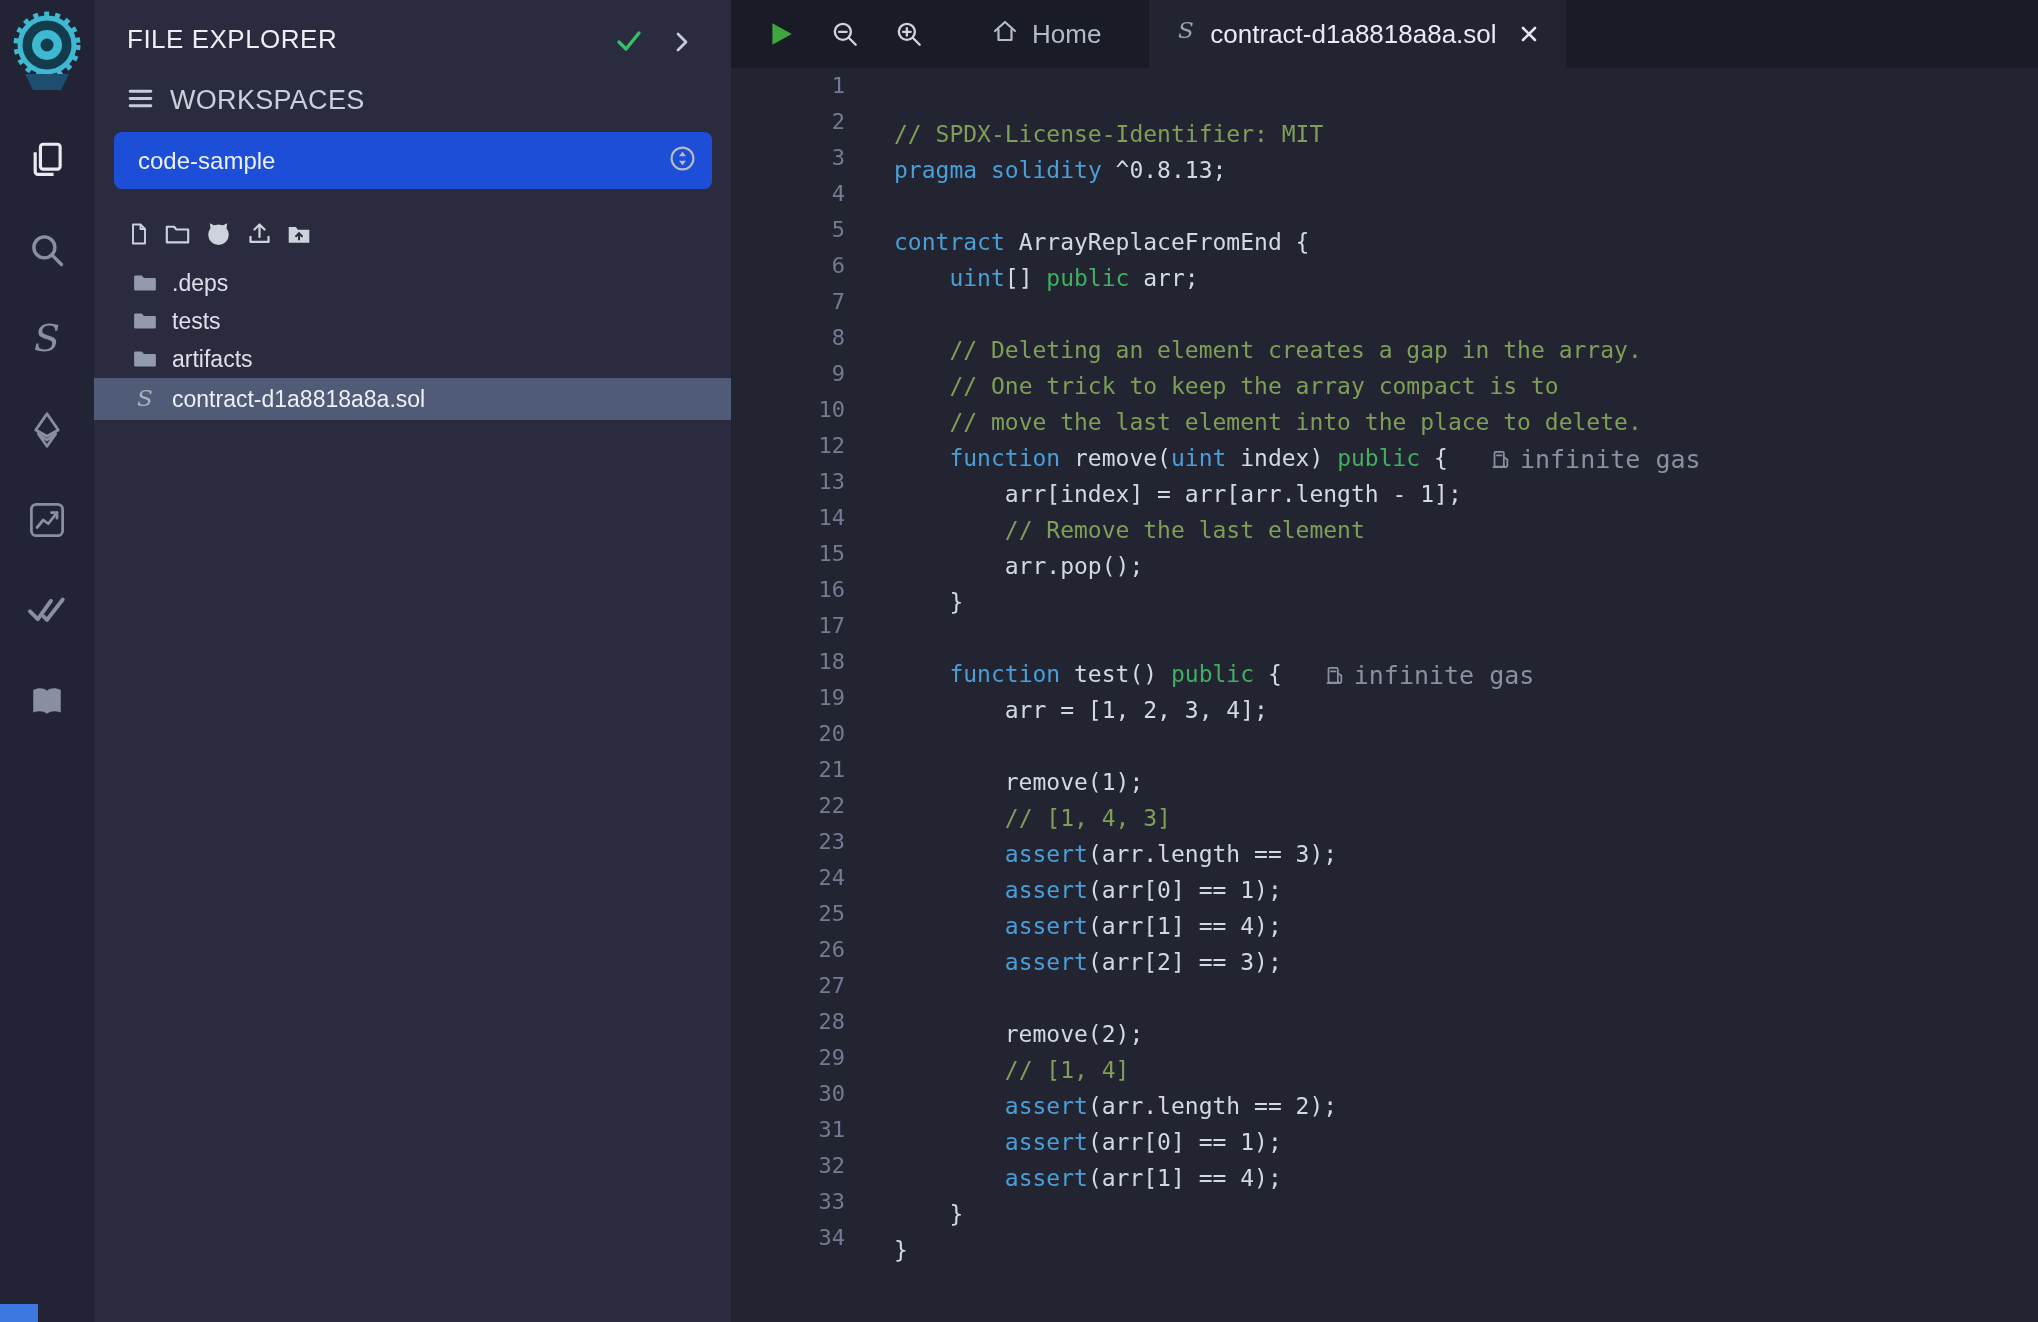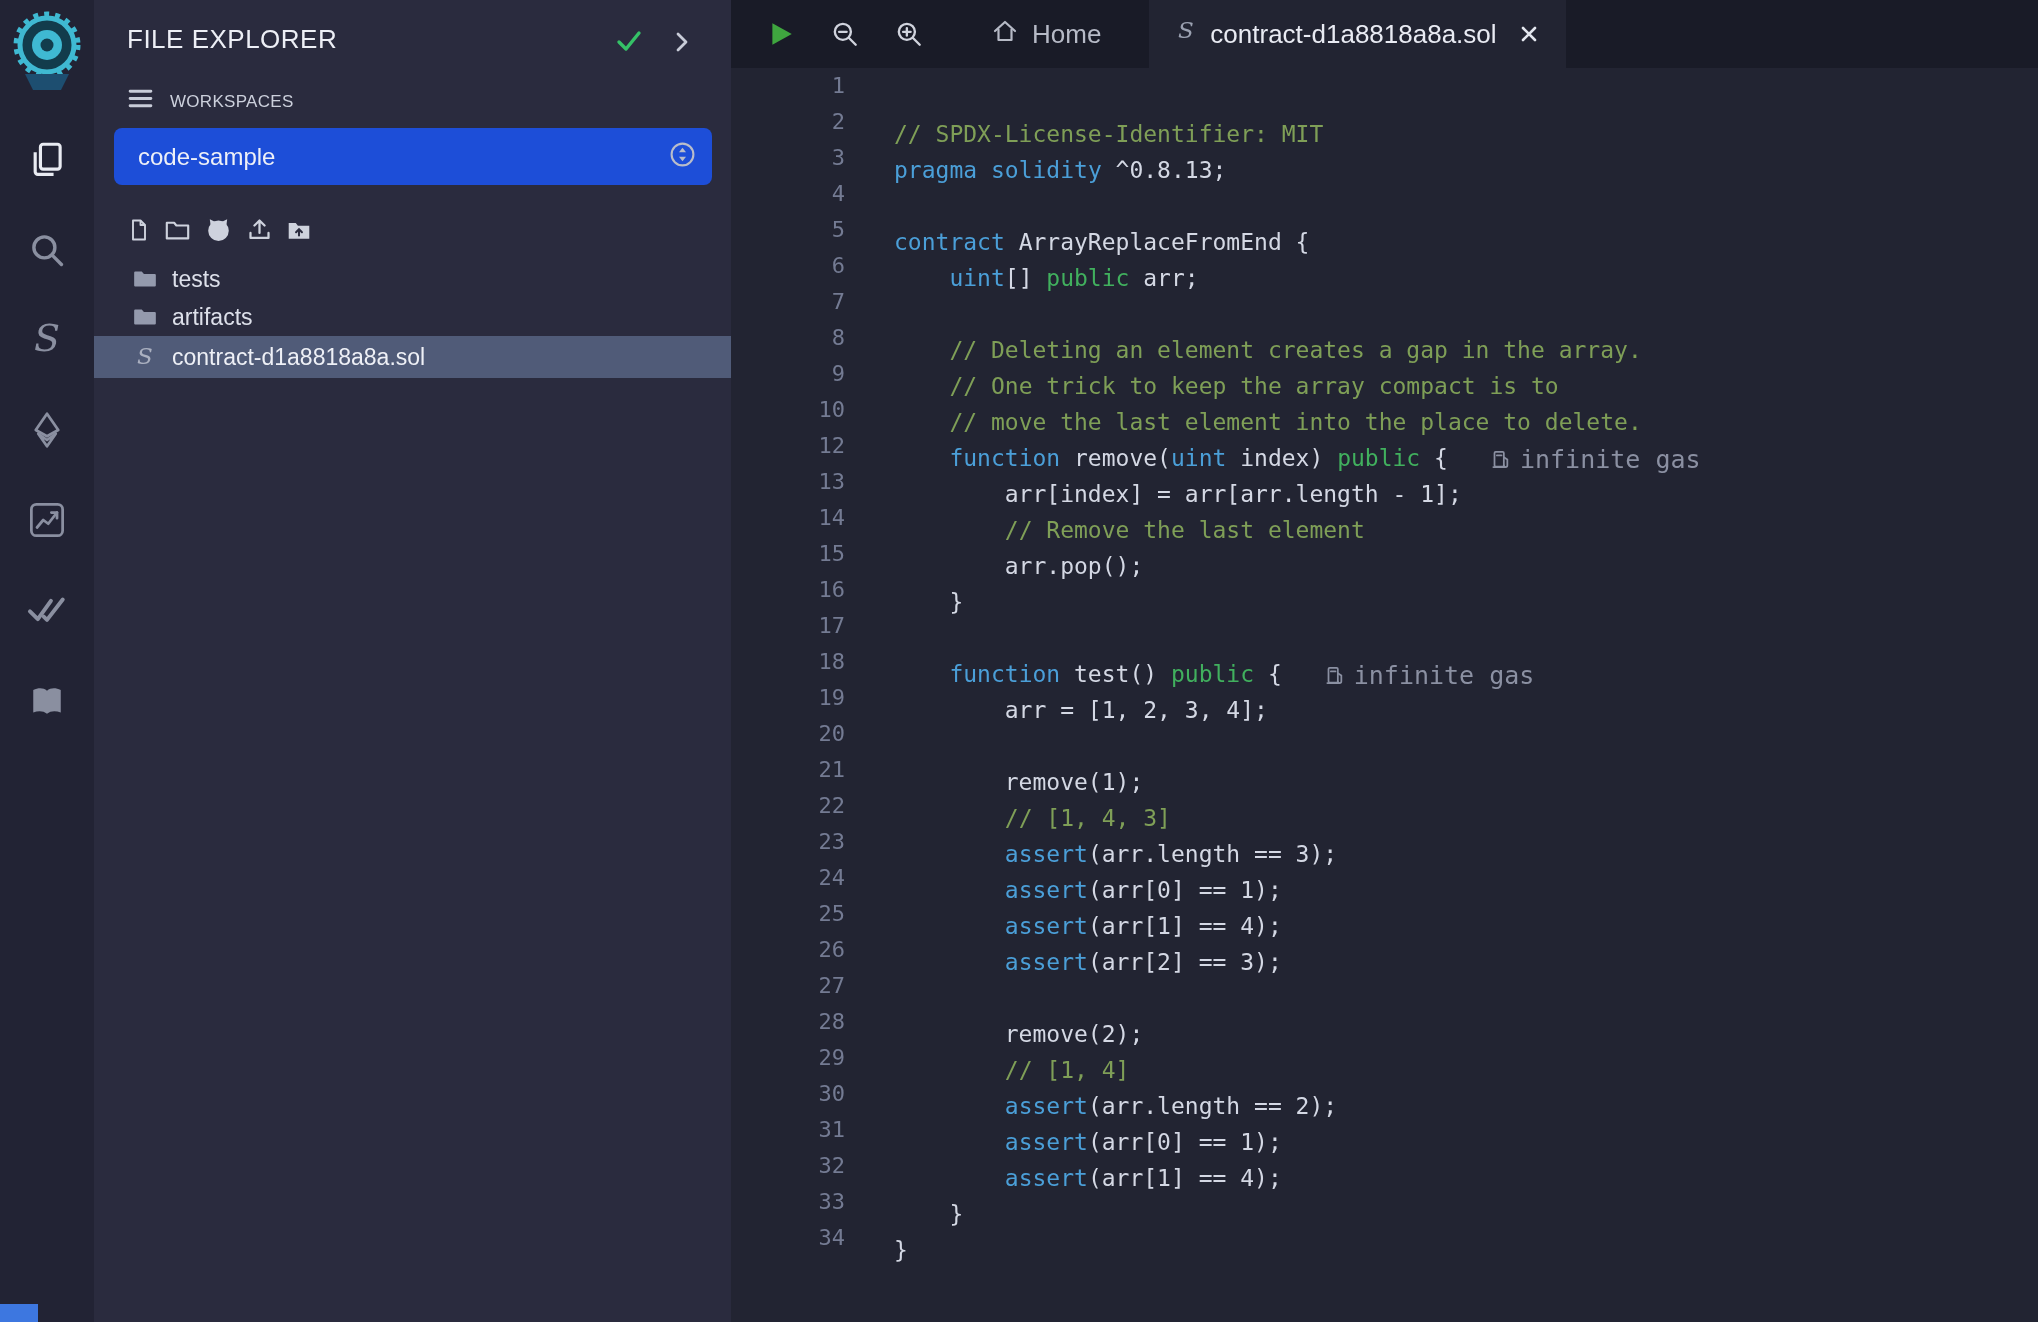--- a/index.html
+++ b/index.html
@@ -15,22 +15,22 @@
               display:flex; align-items:center; justify-content:center; cursor:pointer; }
   .rail-btn.first { margin-top:40px; }
   .rail-badge { position:absolute; left:0; bottom:0; width:38px; height:18px; background:#3d77e0; }
 
   
   .panel { width:637px; background:#2a2b3e; flex-shrink:0; color:#e8eaf2; position:relative; }
   .panel-header { display:flex; align-items:flex-end; margin:24px 36px 0 33px; }
   .panel-title { font-size:26px; font-weight:500; letter-spacing:.5px; color:#edeff6; flex:1; }
   .panel-header .hicon { margin-left:26px; background:none; border:none; cursor:pointer;
                          display:flex; align-items:center; }
-  .ws-row { display:flex; align-items:flex-end; gap:16px; margin:30px 0 0 33px;
-            color:#ccd0dc; font-size:17px; letter-spacing:.3px; }
+  .ws-row { display:flex; align-items:flex-start; gap:16px; margin:30px 0 0 33px;
+            color:#ccd0dc; font-size:27px; letter-spacing:.3px; }
   .ws-row .burger { background:none; border:none; cursor:pointer; display:flex; }
   .ws-select { margin:16px 19px 0 20px; height:57px; background:#1d4ed8; border-radius:8px;
                display:flex; align-items:center; padding:0 16px 0 24px; cursor:pointer; }
   .ws-select .ws-label { flex:1; font-size:24px; color:#eef0f7; }
   .file-toolbar { display:flex; gap:13px; margin:30px 0 0 33px; align-items:center; }
   .tb-btn { background:none; border:none; cursor:pointer; display:flex; align-items:center; }
   .tree { list-style:none; margin-top:16px; }
   .tree-row { height:38px; display:flex; align-items:center; padding-left:38px; gap:14px;
               font-size:23px; color:#dde0ea; cursor:pointer; }
   .tree-row.selected { background:#505b78; height:42px; color:#eef0f6; }
@@ -200,20 +200,28 @@
       </button>
     </div>
 
     <ul class="tree">
       <li class="tree-row">
         <span class="tree-icon">
           <svg width="26" height="26" viewBox="0 0 24 24" fill="#949aad">
             <path d="M2 6 a1 1 0 0 1 1-1 h6 l2 2.4 h10 a1 1 0 0 1 1 1 V18 a1 1 0 0 1 -1 1 H3 a1 1 0 0 1 -1-1 Z"></path>
           </svg>
         </span>
+        <span class="tree-label">.deps</span>
+      </li>
+      <li class="tree-row">
+        <span class="tree-icon">
+          <svg width="26" height="26" viewBox="0 0 24 24" fill="#949aad">
+            <path d="M2 6 a1 1 0 0 1 1-1 h6 l2 2.4 h10 a1 1 0 0 1 1 1 V18 a1 1 0 0 1 -1 1 H3 a1 1 0 0 1 -1-1 Z"></path>
+          </svg>
+        </span>
         <span class="tree-label">tests</span>
       </li>
       <li class="tree-row">
         <span class="tree-icon">
           <svg width="26" height="26" viewBox="0 0 24 24" fill="#949aad">
             <path d="M2 6 a1 1 0 0 1 1-1 h6 l2 2.4 h10 a1 1 0 0 1 1 1 V18 a1 1 0 0 1 -1 1 H3 a1 1 0 0 1 -1-1 Z"></path>
           </svg>
         </span>
         <span class="tree-label">artifacts</span>
       </li>

